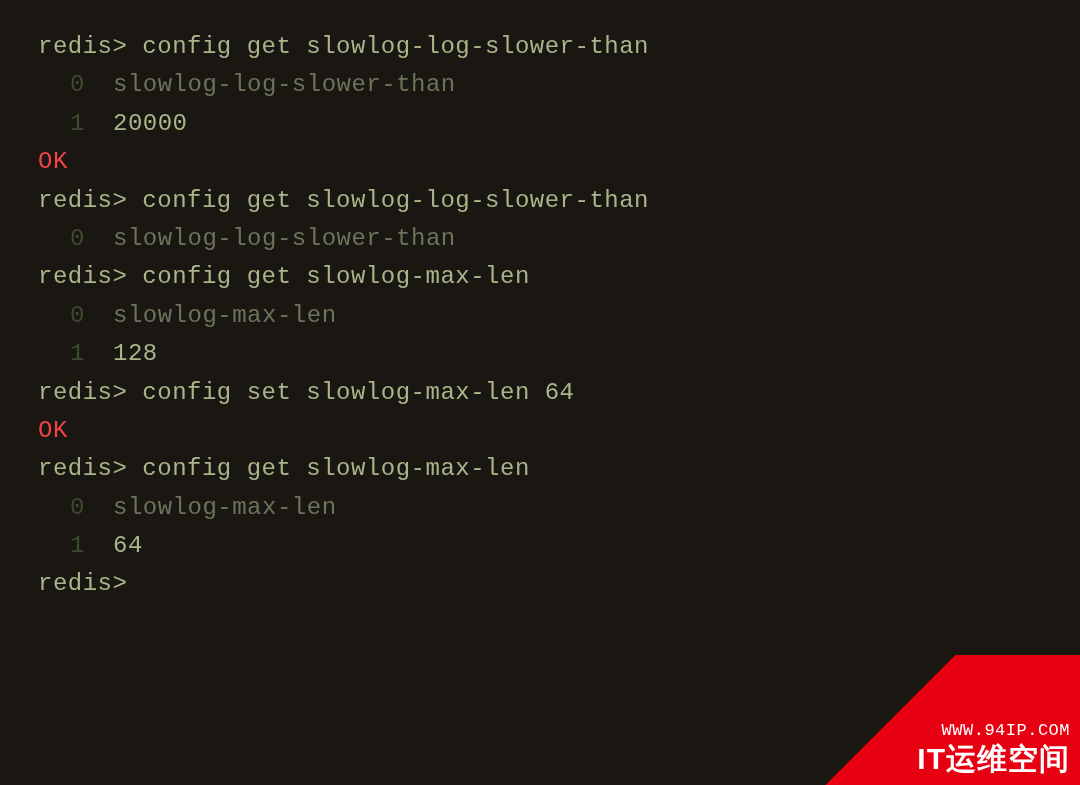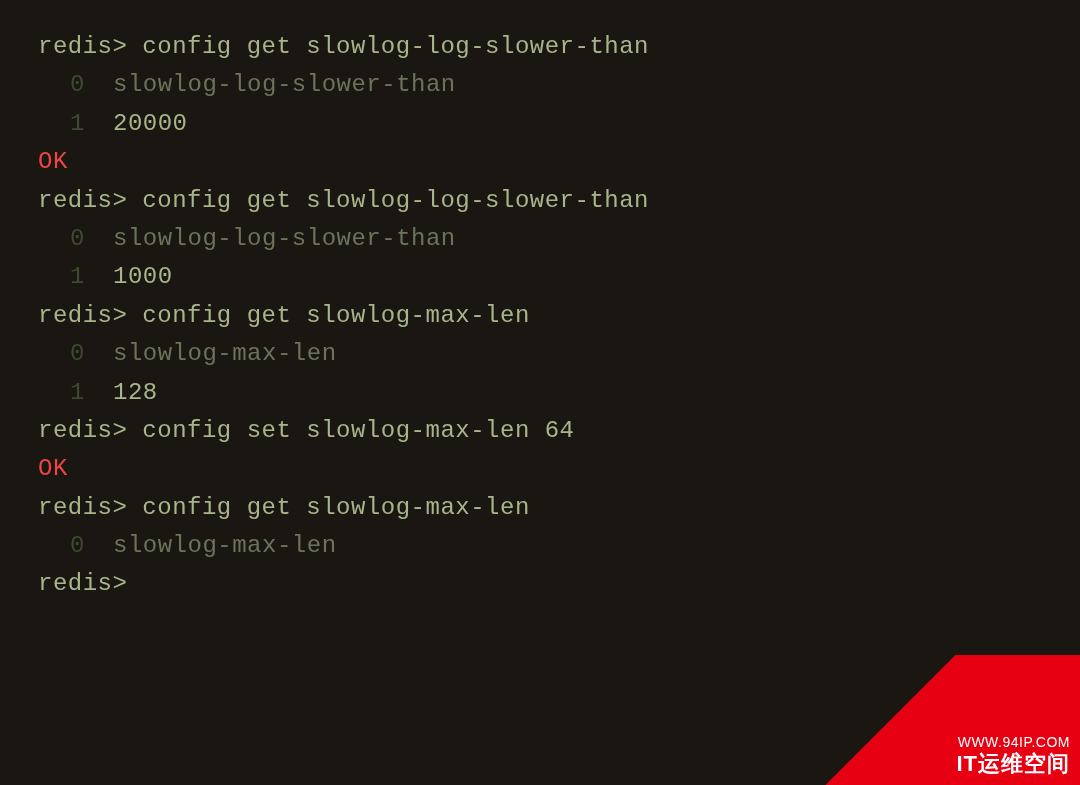--- a/index.html
+++ b/index.html
@@ -71,56 +71,57 @@
     .wm-text {
       position: absolute;
       right: 10px;
       bottom: 8px;
       color: #ffffff;
       text-align: right;
       font-family: Arial, 'Microsoft YaHei', sans-serif;
       line-height: 1.2;
     }
     .wm-url {
-      font-size: 14px;
+      font-size: 17px;
       font-weight: normal;
       display: block;
       letter-spacing: 0.5px;
+      font-family: Liberation Mono, monospace;
     }
     .wm-title {
-      font-size: 22px;
+      font-size: 30px;
       font-weight: bold;
       display: block;
       letter-spacing: 1px;
     }
   </style>
 </head>
 <body>
 
 <div class="terminal">
 
   <div class="line"><span class="prompt">redis&gt;</span><span> </span><span class="command">config get slowlog-log-slower-than</span></div>
   <div class="line"><span class="index">0</span><span class="result-key result-text">slowlog-log-slower-than</span></div>
   <div class="line"><span class="index">1</span><span class="result-val result-text">20000</span></div>
 
   <div class="line"><span class="ok">OK</span></div>
 
   <div class="line"><span class="prompt">redis&gt;</span><span> </span><span class="command">config get slowlog-log-slower-than</span></div>
   <div class="line"><span class="index">0</span><span class="result-key result-text">slowlog-log-slower-than</span></div>
-  <div class="line"><span class="index">1</span><span class="result-val result-text">1000</span></div>
 
   <div class="line"><span class="prompt">redis&gt;</span><span> </span><span class="command">config get slowlog-max-len</span></div>
   <div class="line"><span class="index">0</span><span class="result-key result-text">slowlog-max-len</span></div>
   <div class="line"><span class="index">1</span><span class="result-val result-text">128</span></div>
 
   <div class="line"><span class="prompt">redis&gt;</span><span> </span><span class="command">config set slowlog-max-len 64</span></div>
   <div class="line"><span class="ok">OK</span></div>
 
   <div class="line"><span class="prompt">redis&gt;</span><span> </span><span class="command">config get slowlog-max-len</span></div>
   <div class="line"><span class="index">0</span><span class="result-key result-text">slowlog-max-len</span></div>
+  <div class="line"><span class="index">1</span><span class="result-val result-text">64</span></div>
 
   <div class="line"><span class="prompt">redis&gt;</span></div>
 </div>
 
 <div class="watermark">
   <div class="triangle"></div>
   <div class="wm-text">
     <span class="wm-url">WWW.94IP.COM</span>
     <span class="wm-title">IT运维空间</span>
   </div>

